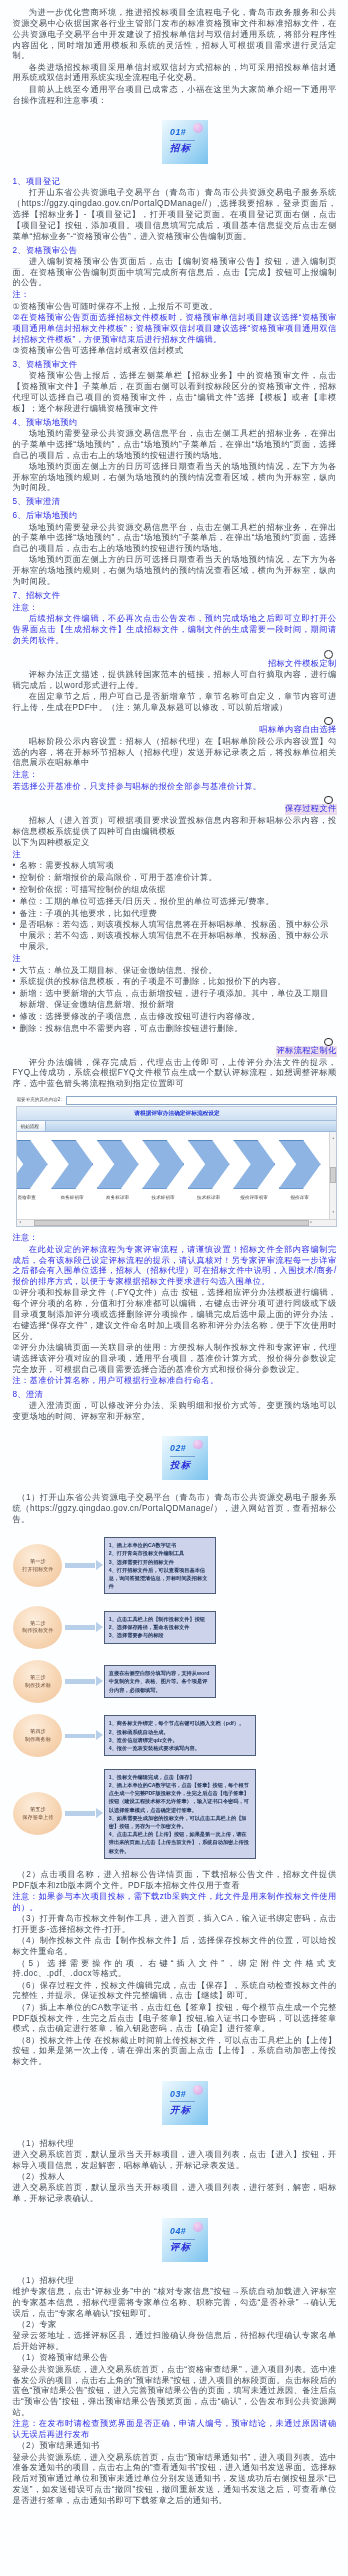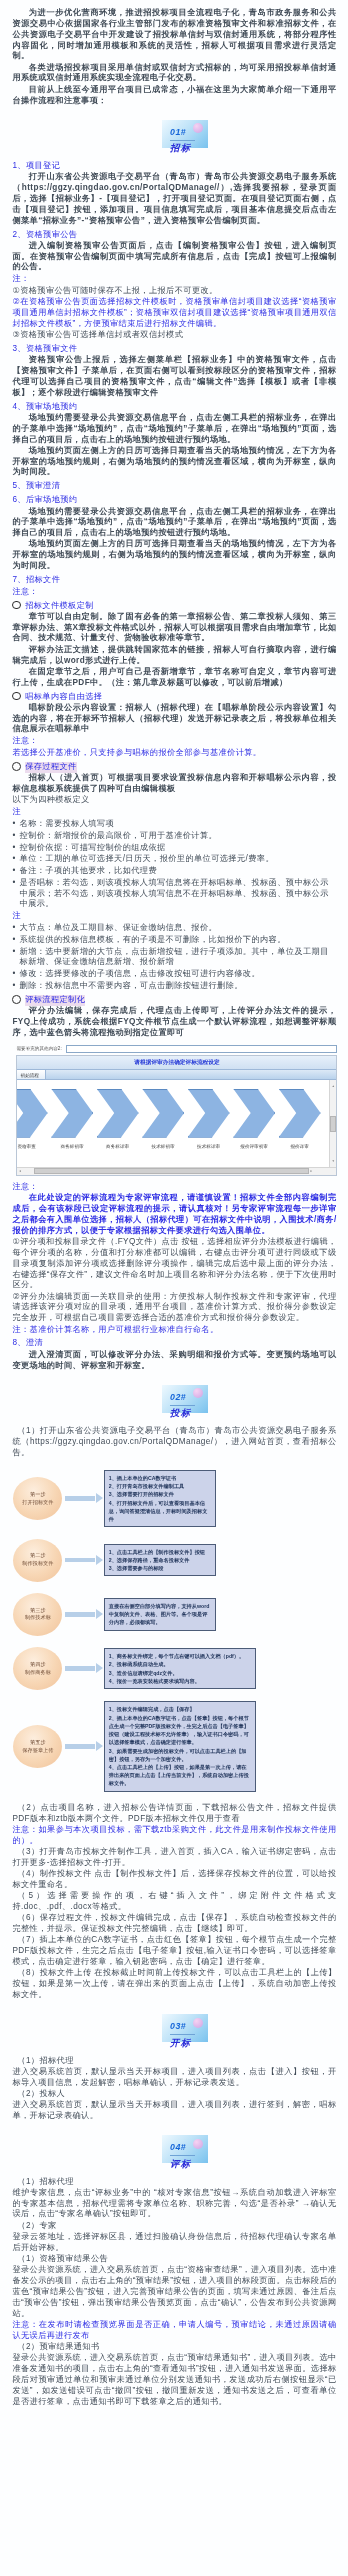--- a/index.html
+++ b/index.html
@@ -7,34 +7,34 @@
     position:relative;width:349px;min-height:2580px;box-sizing:border-box;
     padding:8.2px 12.4px 15.5px 12.4px;
     background-color:#fdfeff;
     background-image:linear-gradient(#d9ecf9 0.5px,transparent 0.5px),
                      linear-gradient(90deg,#d9ecf9 0.5px,transparent 0.5px);
     background-size:7px 7px;
     font-family:"Liberation Sans","DejaVu Sans",sans-serif;
     color:#404b57;font-size:8.2px;line-height:10.8px;letter-spacing:0.4px;
   }
   .para{margin:0 0 0.5px 0;text-align:justify;}
-  .ind-full{text-indent:2em;font-weight:bold;}
+  .ind-full{text-indent:2em;}
   .ind-half{text-indent:0.6em;}
   .blue{color:#2d2de4;}
   .h-blue{color:#2d2de4;margin:3.1px 0 0.5px 0;}
   .note-line{color:#2d2de4;margin:1px 0;}
-  .o-item{margin:3.1px 0 0.5px 0;display:flex;align-items:flex-start;}
+  .o-item{margin:3.1px 0 0.5px 0;display:flex;align-items:flex-end;flex-direction:column;}
   .o-glyph{flex:0 0 6.7px;width:6.7px;height:6.7px;border:1px solid #2b2b2b;border-radius:50%;margin-right:4.1px;background:transparent;}
   .o-text{color:#2d2de4;}
   .o-text.hl{background:#ecdcee;}
   .li-item{margin:1px 0;display:flex;}
   .li-dot{flex:0 0 7.2px;color:#404b57;}
   
   .badge-wrap{display:flex;justify-content:center;margin:13.4px 0 13.4px 20.6px;}
-  .badge{position:relative;width:46px;height:28px;box-sizing:border-box;padding:7.2px 0 0 8.2px;
+  .badge{position:relative;width:46px;height:44px;box-sizing:border-box;padding:7.2px 0 0 8.2px;
     background:linear-gradient(135deg,#eef9ff 0%,#bfe3f8 45%,#79c2ee 100%);}
   .badge-num{font-style:italic;font-weight:bold;color:#1565d8;font-size:8.8px;letter-spacing:0.5px;}
   .badge-line{width:25px;height:1px;background:#6fa3d6;margin:2.1px 0 2.6px 0;}
   .badge-label{font-style:italic;font-weight:bold;color:#2b2cd8;font-size:9.3px;letter-spacing:1.5px;}
   .badge-dot{position:absolute;top:3.6px;right:4.6px;width:9.8px;height:9.8px;border-radius:50%;
     background:radial-gradient(circle at 35% 30%,#f6d3f2,#cda4e4);}
   
   .flowfig{margin:5.2px 1px 6.2px 4.1px;width:321px;font-family:"Liberation Sans",sans-serif;letter-spacing:0;}
   .ff-top{display:flex;align-items:center;height:10.3px;margin-bottom:1px;}
   .ff-top-label{font-size:4.6px;color:#4a4a4a;white-space:nowrap;}
@@ -100,25 +100,25 @@
       <div class="para ind-full">资格预审公告上报后，选择左侧菜单栏【招标业务】中的资格预审文件，点击【资格预审文件】子菜单后，在页面右侧可以看到按标段区分的资格预审文件，招标代理可以选择自己项目的资格预审文件，点击“编辑文件”选择【模板】或者【非模板】；逐个标段进行编辑资格预审文件</div>
       <div class="h-blue">4、预审场地预约</div>
       <div class="para ind-full">场地预约需要登录公共资源交易信息平台，点击左侧工具栏的招标业务，在弹出的子菜单中选择“场地预约”，点击“场地预约”子菜单后，在弹出“场地预约”页面，选择自己的项目后，点击右上的场地预约按钮进行预约场地。</div>
       <div class="para ind-full">场地预约页面左侧上方的日历可选择日期查看当天的场地预约情况，左下方为各开标室的场地预约规则，右侧为场地预约的预约情况查看区域，横向为开标室，纵向为时间段。</div>
       <div class="h-blue">5、预审澄清</div>
       <div class="h-blue">6、后审场地预约</div>
       <div class="para ind-full">场地预约需要登录公共资源交易信息平台，点击左侧工具栏的招标业务，在弹出的子菜单中选择“场地预约”，点击“场地预约”子菜单后，在弹出“场地预约”页面，选择自己的项目后，点击右上的场地预约按钮进行预约场地。</div>
       <div class="para ind-full">场地预约页面左侧上方的日历可选择日期查看当天的场地预约情况，左下方为各开标室的场地预约规则，右侧为场地预约的预约情况查看区域，横向为开标室，纵向为时间段。</div>
       <div class="h-blue">7、招标文件</div>
       <div class="note-line">注意：</div>
+      <div class="para ind-full blue">后续招标文件编辑，不必再次点击公告发布，预约完成场地之后即可立即打开公告界面点击【生成招标文件】生成招标文件，编制文件的生成需要一段时间，期间请勿关闭软件。</div>
       <div class="o-item">
         <span class="o-glyph"></span>
         <span class="o-text">招标文件模板定制</span>
       </div>
-      <div class="para ind-full">章节可以自由定制。除了固有必备的第一章招标公告、第二章投标人须知、第三章评标办法、第X章投标文件格式以外，招标人可以根据项目需求自由增加章节，比如合同、技术规范、计量支付、货物验收标准等章节。</div>
       <div class="para ind-full">评标办法正文描述，提供跳转国家范本的链接，招标人可自行摘取内容，进行编辑完成后，以word形式进行上传。</div>
       <div class="para ind-full">在固定章节之后，用户可自己是否新增章节，章节名称可自定义，章节内容可进行上传，生成在PDF中。（注：第几章及标题可以修改，可以前后增减）</div>
       <div class="o-item">
         <span class="o-glyph"></span>
         <span class="o-text">唱标单内容自由选择</span>
       </div>
       <div class="para ind-full">唱标阶段公示内容设置：招标人（招标代理）在【唱标单阶段公示内容设置】勾选的内容，将在开标环节招标人（招标代理）发送开标记录表之后，将投标单位相关信息展示在唱标单中</div>
       <div class="note-line">注意：</div>
       <div class="para  blue">若选择公开基准价，只支持参与唱标的报价全部参与基准价计算。</div>
       <div class="o-item">

